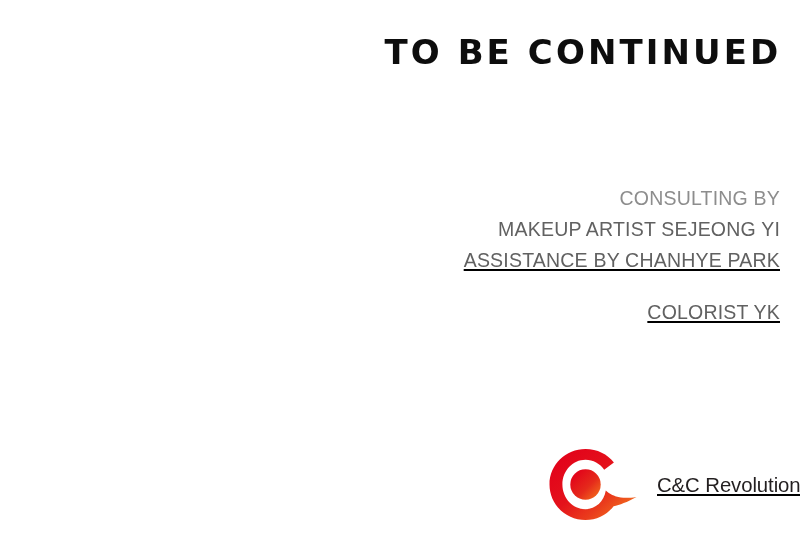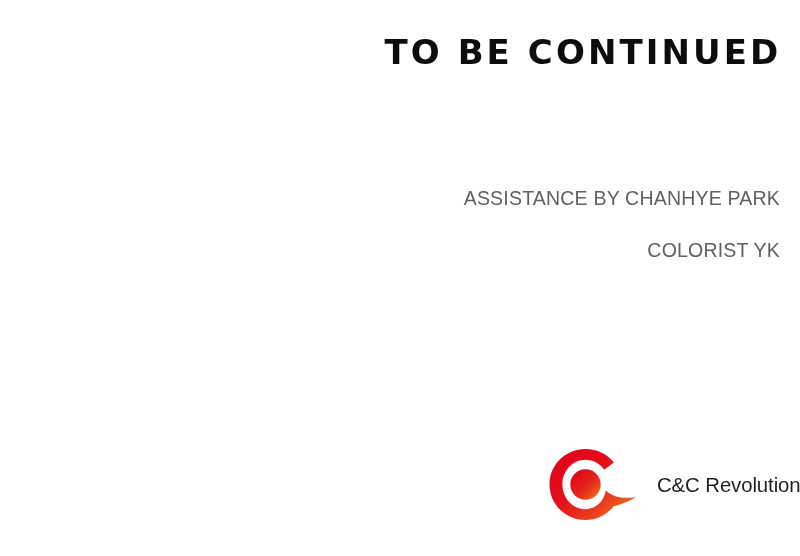--- a/index.html
+++ b/index.html
@@ -47,21 +47,21 @@
     left: 0;
     top: 182px;
     width: 780px;
     text-align: right;
   }
   .credit-group {
     margin: 0;
     padding: 0;
   }
   .credit-group + .credit-group {
-    margin-top: 33px;
+    text-decoration: underline;
   }
   .credit-line {
     font-family: "Liberation Sans", sans-serif;
     font-weight: 400;
     font-size: 21px;
     line-height: 31px;
     letter-spacing: 0.2px;
     color: #616161;
     white-space: nowrap;
     transform: scaleX(0.93);
@@ -77,20 +77,21 @@
   
   .logo {
     position: absolute;
     left: 547px;
     top: 447px;
     width: 234px;
     height: 76px;
     display: flex;
     align-items: center;
     gap: 16px;
+    text-decoration: underline;
   }
   .logo-mark {
     width: 94px;
     height: 76px;
     flex: 0 0 auto;
     display: block;
   }
   .logo-text {
     font-family: "Liberation Sans", sans-serif;
     font-size: 21px;
@@ -106,20 +107,24 @@
 <body>
 
 <div class="card">
 
   <div class="title-wrap">
     <div class="title">TO BE CONTINUED</div>
   </div>
 
   <div class="credits">
 
+    <div class="credit-group">
+      <div class="credit-line light">CONSULTING BY</div>
+      <div class="credit-line">MAKEUP ARTIST SEJEONG YI</div>
+    </div>
 
     <div class="credit-group">
       <div class="credit-line spaced">ASSISTANCE BY CHANHYE PARK</div>
       <div class="credit-line">COLORIST YK</div>
     </div>
 
   </div>
 
   <div class="logo">
     <svg class="logo-mark" viewBox="0 0 94 76" aria-hidden="true">

